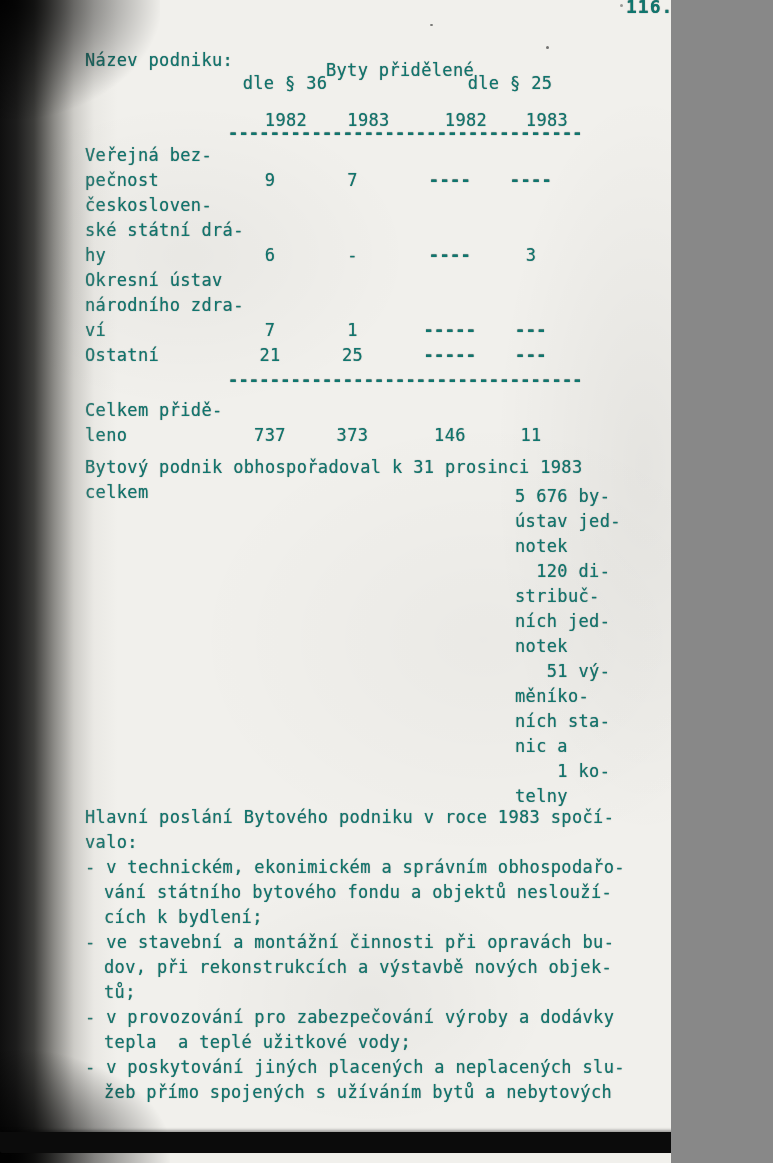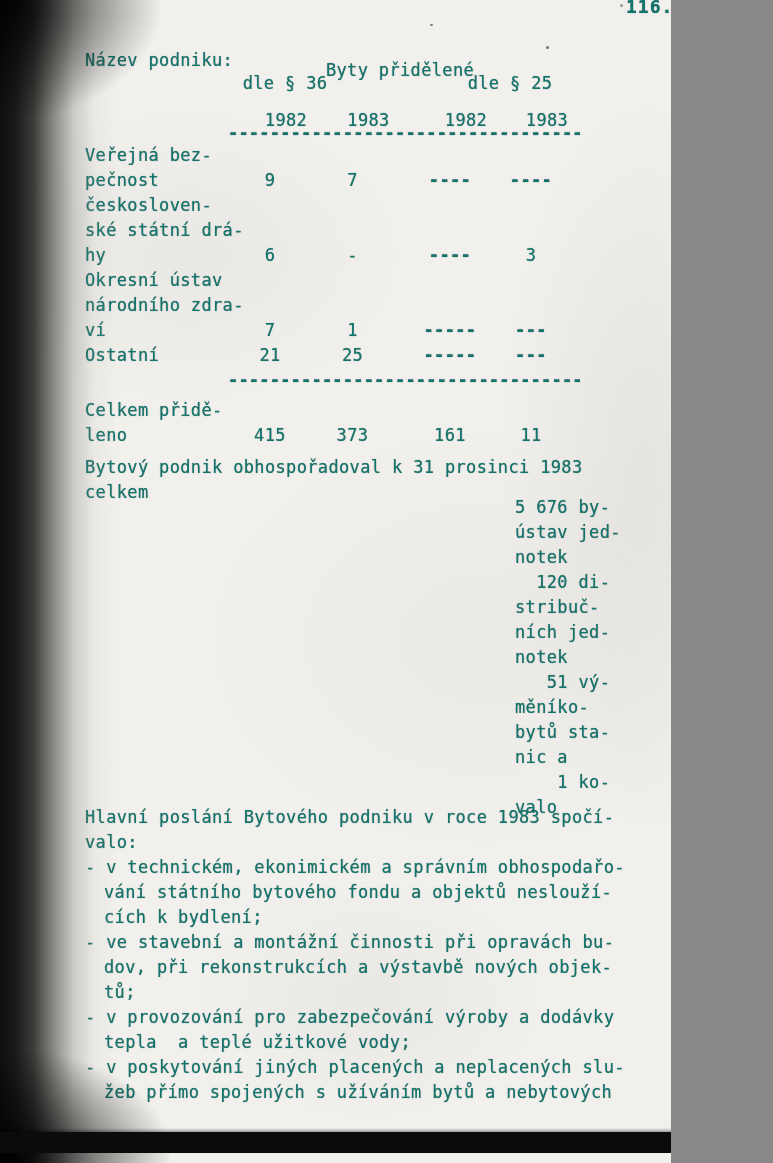--- a/index.html
+++ b/index.html
@@ -80,21 +80,21 @@
   .tgrid .lbl{white-space:pre;overflow:visible;}
   .tgrid .val{text-align:center;white-space:pre;}
   .tline{height:25px;white-space:pre;}
   .sep{height:22px;margin-left:143px;letter-spacing:0.2px;white-space:pre;overflow:hidden;
        font-weight:bold;text-shadow:0 0 1px rgba(0,0,0,0.7);}
   .total{margin-top:8px;}
 
   
   .summary-intro{margin-top:7px;}
   .sumrow{position:relative;height:325px;}
-  .units{position:absolute;left:430px;top:15px;}
+  .units{position:absolute;left:430px;top:4px;}
 
   .dashcell{font-weight:bold;text-shadow:0 0 1px rgba(0,0,0,0.75);}
 </style>
 </head>
 <body>
 
 <div class="page">
   <div class="noise"></div>
 
   <div class="page-number">116.</div>
@@ -154,46 +154,46 @@
         <span class="val dashcell">-----</span>
         <span class="val dashcell">---</span>
       </div>
 
       <div class="sep">----------------------------------</div>
 
       <div class="total">
         <div class="tline">Celkem přidě-</div>
         <div class="tgrid">
           <span class="lbl">leno</span>
-          <span class="val">415</span>
+          <span class="val">737</span>
           <span class="val">373</span>
-          <span class="val">161</span>
+          <span class="val">146</span>
           <span class="val">11</span>
         </div>
       </div>
     </div>
 
     <div>
       <div class="bl summary-intro">Bytový podnik obhospořadoval k 31 prosinci 1983</div>
       <div class="sumrow">
         <span class="bl">celkem</span>
         <div class="units">
           <div class="bl">5 676 by-</div>
           <div class="bl">ústav jed-</div>
           <div class="bl">notek</div>
           <div class="bl">  120 di-</div>
           <div class="bl">stribuč-</div>
           <div class="bl">ních jed-</div>
           <div class="bl">notek</div>
           <div class="bl">   51 vý-</div>
           <div class="bl">měníko-</div>
-          <div class="bl">bytů sta-</div>
+          <div class="bl">ních sta-</div>
           <div class="bl">nic a</div>
           <div class="bl">    1 ko-</div>
-          <div class="bl">valo</div>
+          <div class="bl">telny</div>
         </div>
       </div>
     </div>
 
     <div>
       <div class="bl">Hlavní poslání Bytového podniku v roce 1983 spočí-</div>
       <div class="bl">valo:</div>
 
       <div class="bl">- v technickém, ekonimickém a správním obhospodařo-</div>
       <div class="bl cont">vání státního bytového fondu a objektů neslouží-</div>

